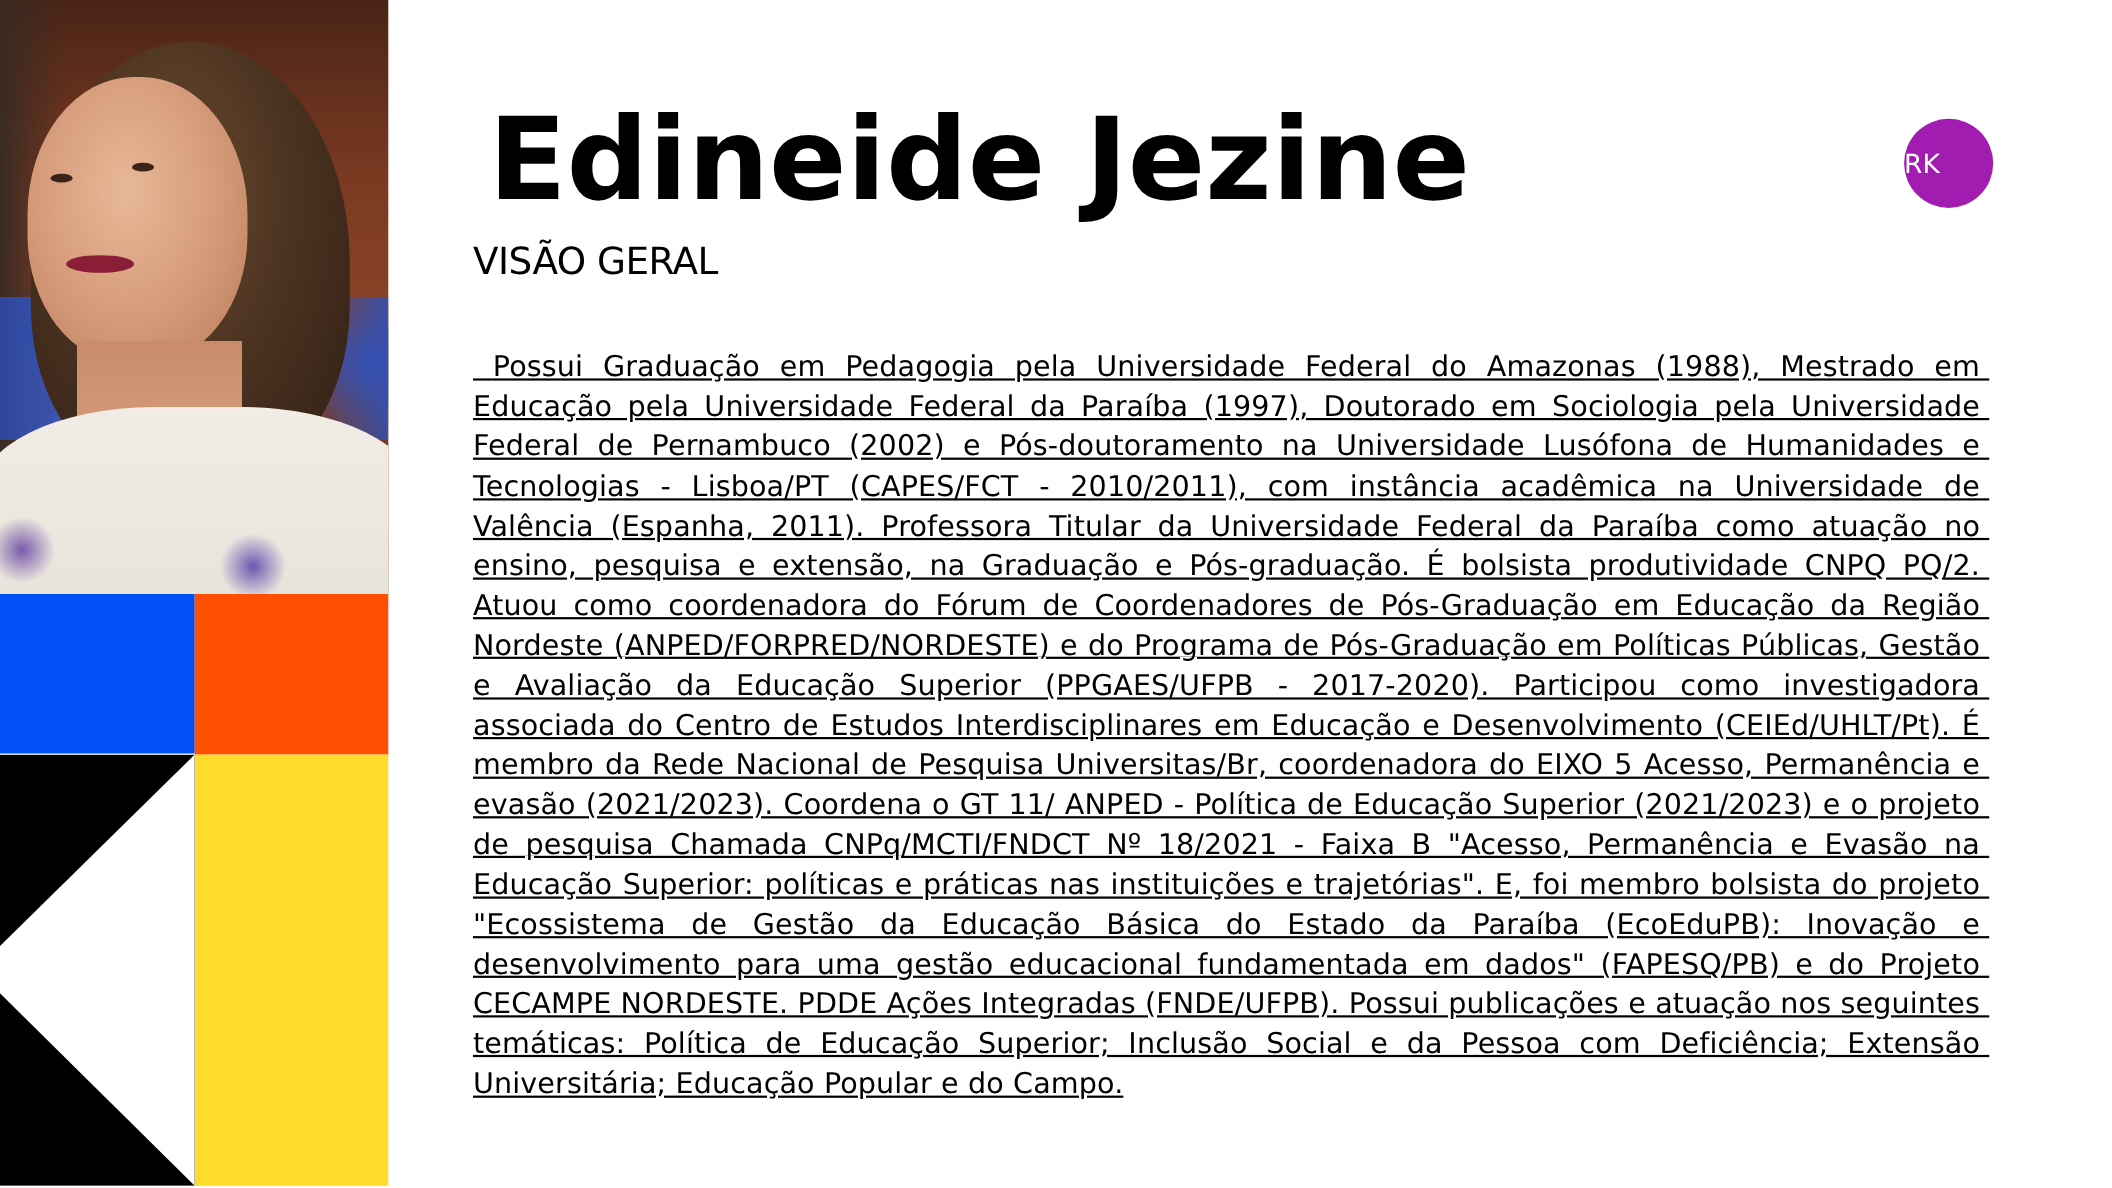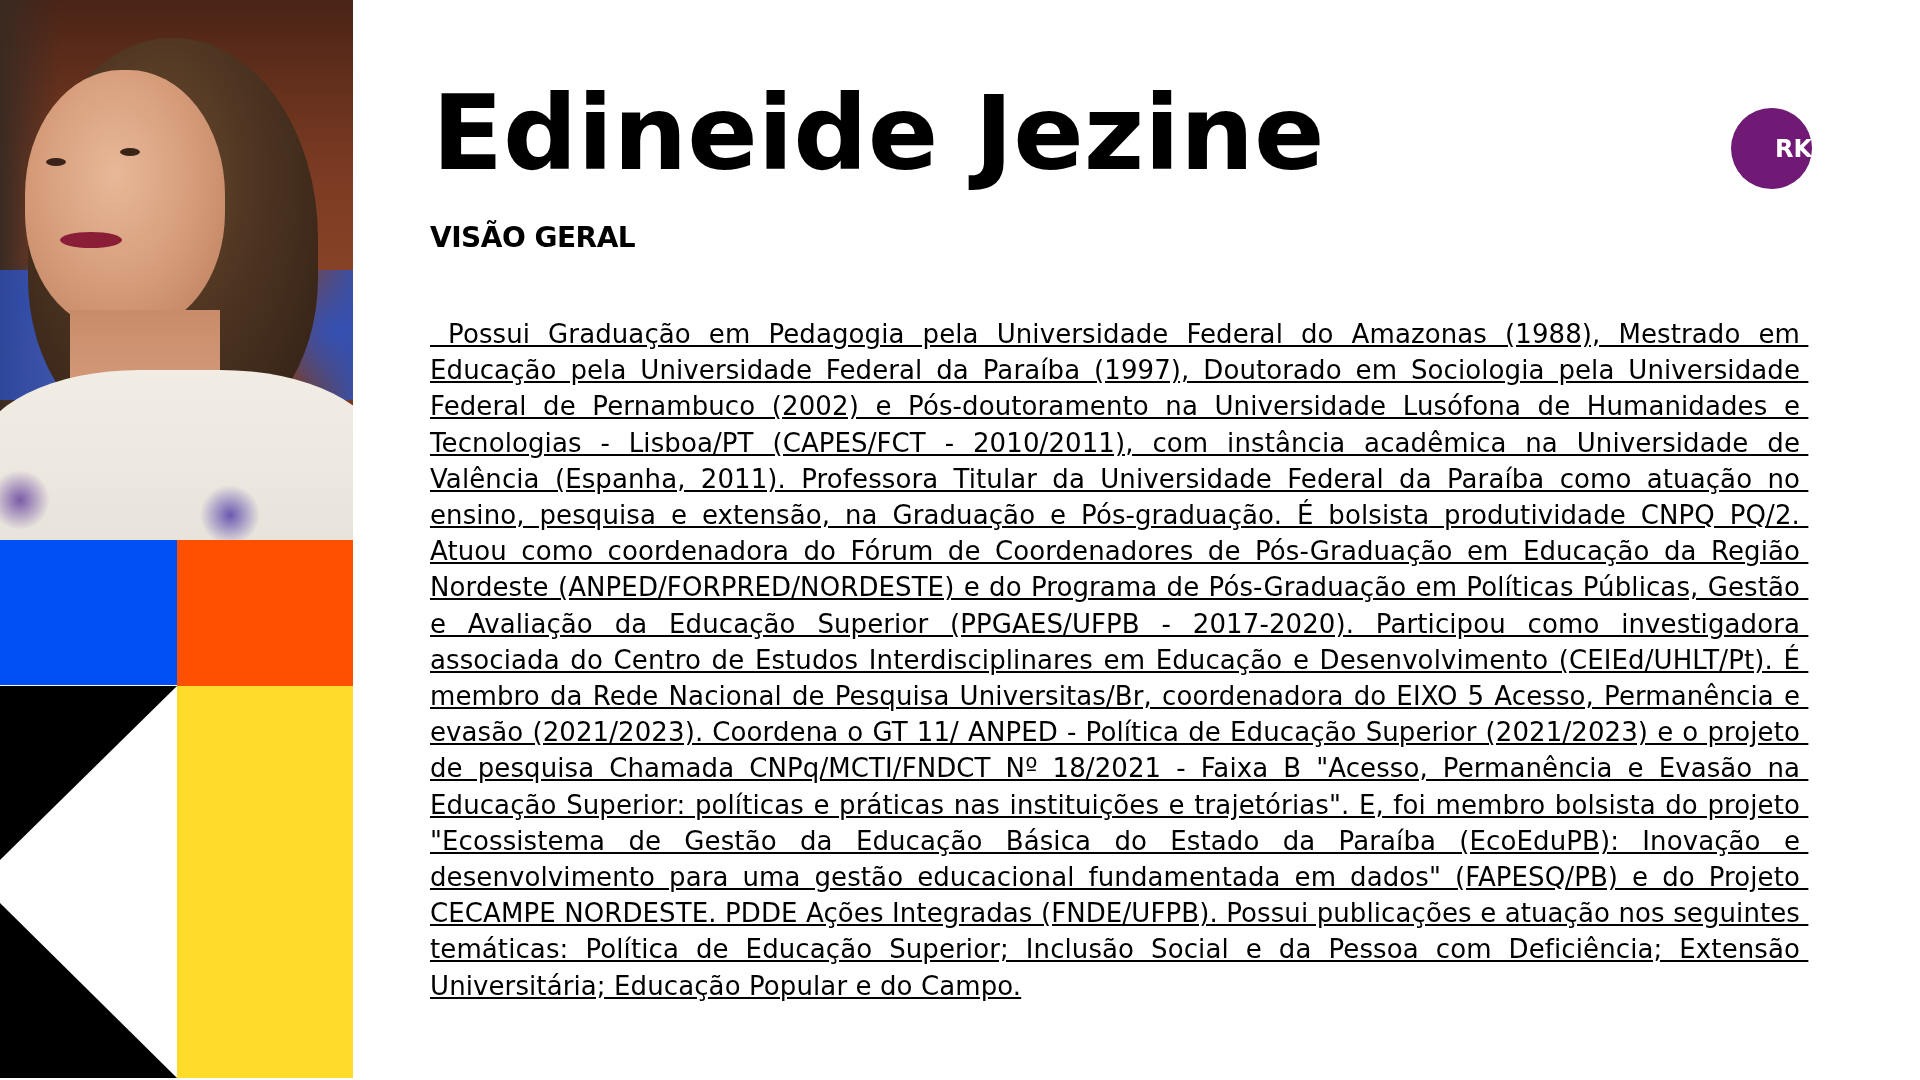--- a/index.html
+++ b/index.html
@@ -62,28 +62,28 @@
   .blk-arrow  { position: absolute; left: 0; top: 686px; width: 177px; height: 392px; }
 
   
   .name {
     position: absolute; left: 428px; top: 64px;
     font-size: 104px; font-weight: 700; line-height: 130px; letter-spacing: 0px;
     white-space: nowrap;
   }
   .section {
     position: absolute; left: 430px; top: 218px;
-    font-size: 28px; font-weight: 700; line-height: 40px; letter-spacing: -0.5px;
+    font-size: 34px; font-weight: 400; line-height: 40px; letter-spacing: -0.5px;
     white-space: nowrap;
   }
   .badge {
     position: absolute; left: 1731px; top: 108px; width: 81px; height: 81px;
-    border-radius: 50%; background: #701a75; color: #fff;
-    display: flex; align-items: center; justify-content: flex-end;
-    font-size: 24px; font-weight: 700;
+    border-radius: 50%; background: #a21caf; color: #fff;
+    display: flex; align-items: center; justify-content: flex-start;
+    font-size: 24px; font-weight: 400;
   }
   .bio {
     position: absolute; left: 430px; top: 316px; width: 1370px;
     font-size: 26px; line-height: 36.2px; text-align: justify;
     letter-spacing: 0.1px;
     white-space: pre-wrap;
     text-decoration: underline;
   }
 </style>
 </head>
@@ -102,20 +102,20 @@
 </div>
 
 <div class="blk-blue"></div>
 <div class="blk-orange"></div>
 <div class="blk-yellow"></div>
 <svg class="blk-arrow" viewBox="0 0 177 392" preserveAspectRatio="none">
   <rect x="0" y="0" width="177" height="392" fill="#000000"></rect>
   <polygon points="177,0 0,174 0,217 177,392" fill="#ffffff"></polygon>
 </svg>
 
-<h1 class="name" style="margin:4px">Edineide Jezine</h1>
+<h1 class="name" style="margin:16px">Edineide Jezine</h1>
 <h2 class="section" style="margin:0">VISÃO GERAL</h2>
 
 <div class="badge">
   <span>RK</span>
 </div>
 
 <p class="bio" style="margin:0"> Possui Graduação em Pedagogia pela Universidade Federal do Amazonas (1988), Mestrado em Educação pela Universidade Federal da Paraíba (1997), Doutorado em Sociologia pela Universidade Federal de Pernambuco (2002) e Pós-doutoramento na Universidade Lusófona de Humanidades e Tecnologias - Lisboa/PT (CAPES/FCT - 2010/2011), com instância acadêmica na Universidade de Valência (Espanha, 2011). Professora Titular da Universidade Federal da Paraíba como atuação no ensino, pesquisa e extensão, na Graduação e Pós-graduação. É bolsista produtividade CNPQ PQ/2. Atuou como coordenadora do Fórum de Coordenadores de Pós-Graduação em Educação da Região Nordeste (ANPED/FORPRED/NORDESTE) e do Programa de Pós-Graduação em Políticas Públicas, Gestão e Avaliação da Educação Superior (PPGAES/UFPB - 2017-2020). Participou como investigadora associada do Centro de Estudos Interdisciplinares em Educação e Desenvolvimento (CEIEd/UHLT/Pt). É membro da Rede Nacional de Pesquisa Universitas/Br, coordenadora do EIXO 5 Acesso, Permanência e evasão (2021/2023). Coordena o GT 11/ ANPED - Política de Educação Superior (2021/2023) e o projeto de pesquisa Chamada CNPq/MCTI/FNDCT Nº 18/2021 - Faixa B "Acesso, Permanência e Evasão na Educação Superior: políticas e práticas nas instituições e trajetórias". E, foi membro bolsista do projeto "Ecossistema de Gestão da Educação Básica do Estado da Paraíba (EcoEduPB): Inovação e desenvolvimento para uma gestão educacional fundamentada em dados" (FAPESQ/PB) e do Projeto CECAMPE NORDESTE. PDDE Ações Integradas (FNDE/UFPB). Possui publicações e atuação nos seguintes temáticas: Política de Educação Superior; Inclusão Social e da Pessoa com Deficiência; Extensão Universitária; Educação Popular e do Campo.</p>
 
 </body></html>

